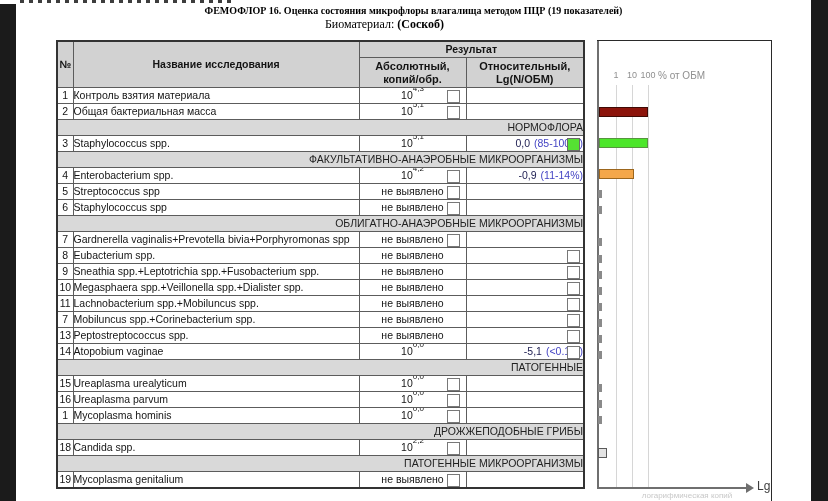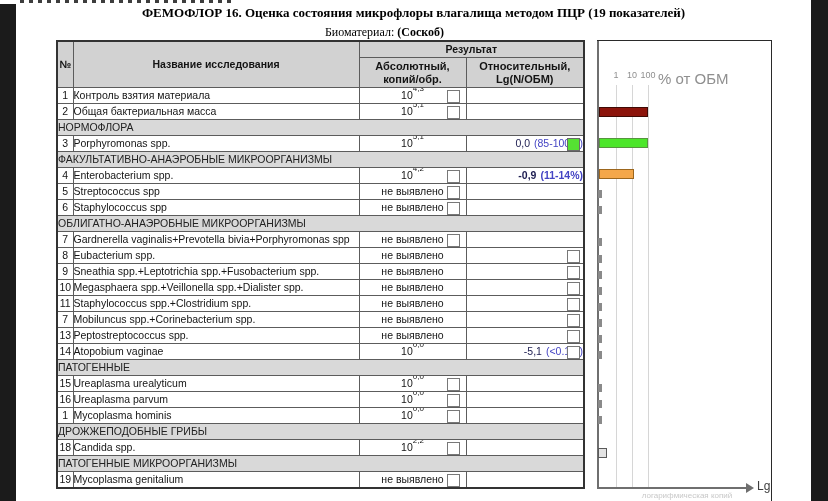--- a/index.html
+++ b/index.html
@@ -7,51 +7,51 @@
         font-family:"Liberation Sans",sans-serif;color:#1a1a1a;}
   
   .edge{position:absolute;background:#1b1b1b;}
   #edge-left{left:0;top:4px;width:16px;height:497px;}
   #edge-right{left:811px;top:0;width:17px;height:501px;}
   
   #top-clip{position:absolute;left:20px;top:0;width:214px;height:3px;
     background:repeating-linear-gradient(90deg,#3d3d3d 0 4px,transparent 4px 9px);}
   
   #title{position:absolute;left:16px;width:795px;top:5px;text-align:center;
-    font-family:"Liberation Serif",serif;font-weight:bold;font-size:13px;color:#000;}
-  #subtitle{position:absolute;left:16px;width:737px;top:25px;text-align:center;
+    font-family:"Liberation Serif",serif;font-weight:bold;font-size:10px;color:#000;}
+  #subtitle{position:absolute;left:16px;width:737px;top:17px;text-align:center;
     font-family:"Liberation Serif",serif;font-size:12px;color:#000;}
   #subtitle b{font-weight:bold;}
   
   #tbl{position:absolute;left:56px;top:40px;width:527px;border-collapse:collapse;
     table-layout:fixed;font-size:10.5px;color:#141414;}
   #tbl td,#tbl th{border:1px solid #5c5c5c;padding:0;height:15px;line-height:15px;
     overflow:hidden;white-space:nowrap;}
   #tbl{border:2px solid #333;}
   #tbl thead th{background:#d2d2d2;font-weight:bold;text-align:center;margin-top:24px;}
   #tbl th.h2{height:29px;line-height:13px;font-size:11px;}
   col.c1{width:16px;}col.c2{width:286px;}col.c3{width:107px;}col.c4{width:118px;}
-  tr.sec td{background:#d9d9d9;text-align:left;font-size:10.5px;color:#222;}
+  tr.sec td{background:#d9d9d9;text-align:right;font-size:10.5px;color:#222;}
   td.n{text-align:center;}
   td.t{padding-left:4px;font-size:10.5px;margin-left:8px;}
   td.a{position:relative;text-align:center;padding-right:20px;}
   td.a .cbx{position:absolute;right:6px;top:50%;margin-top:-6px;}
   td.r2{position:relative;text-align:right;padding-right:27px;}
-  td.r2.nb{padding-right:37px;font-weight:bold;}
+  td.r2.nb{padding-right:37px;}
   td.r2 .cbx{position:absolute;right:3px;top:50%;margin-top:-6px;}
   .cbx{display:inline-block;width:11px;height:11px;border:1px solid #787878;background:#fff;box-sizing:content-box;}
   .cbx.g{background:#55e132;border-color:#6a6a6a;}
   sup{font-size:8px;position:relative;top:-4px;line-height:0;margin-top:23px;}
   .rv{color:#1c1c50;}
   .rp{color:#4444c4;margin-left:4px;}
   
   #chart{position:absolute;left:597px;top:40px;width:174px;height:461px;
     border-top:1px solid #2a2a2a;border-right:1px solid #2a2a2a;}
   #chart .tick{position:absolute;top:29px;font-size:9px;color:#8f8f8f;transform:translateX(-50%);}
-  #chart .atitle{position:absolute;top:29px;left:61px;font-size:15px;color:#8f8f8f;}
+  #chart .atitle{position:absolute;top:29px;left:61px;font-size:10px;color:#8f8f8f;}
   .grid{position:absolute;top:44px;height:404px;width:1px;background:#d6d6d6;}
   #axis-v{position:absolute;left:0;top:0;width:2px;height:448px;background:#6f6f6f;}
   #axis-h{position:absolute;left:1px;top:446px;width:148px;height:2px;background:#6f6f6f;}
   #axis-arrow{position:absolute;left:149px;top:442px;width:0;height:0;
     border-top:5px solid transparent;border-bottom:5px solid transparent;border-left:8px solid #6f6f6f;}
   .bar{position:absolute;left:2px;height:8px;}
   #bar-obm{top:66px;width:47px;background:#8c140b;border:1px solid #3f0a05;}
   #bar-lacto{top:97px;width:47px;background:#4ce62a;border:1px solid #56953e;}
   #bar-entero{top:128px;width:33px;background:#f4a74a;border:1px solid #9c661d;}
   #bar-candida{position:absolute;left:1px;top:407px;width:7px;height:8px;background:#e3e3e3;border:1px solid #5a5a5a;}
@@ -100,21 +100,21 @@
         <td class="n">2</td>
         <td class="t">Общая бактериальная масса</td>
         <td class="a"><span>10</span><sup>5,1</sup><span class="cbx"></span></td>
         <td class="r2"></td>
       </tr>
       <tr class="sec">
           <td colspan="4">НОРМОФЛОРА</td>
         </tr>
       <tr>
         <td class="n">3</td>
-        <td class="t">Porphyromonas spp.</td>
+        <td class="t">Staphylococcus spp.</td>
         <td class="a"><span>10</span><sup>5,1</sup></td>
         <td class="r2"><span class="rv">0,0</span><span class="rp">(85-100%)</span><span class="cbx g"></span></td>
       </tr>
       <tr class="sec">
           <td colspan="4">ФАКУЛЬТАТИВНО-АНАЭРОБНЫЕ МИКРООРГАНИЗМЫ</td>
         </tr>
       <tr>
         <td class="n">4</td>
         <td class="t">Enterobacterium spp.</td>
         <td class="a"><span>10</span><sup>4,2</sup><span class="cbx"></span></td>
@@ -160,21 +160,21 @@
       <tr>
         <td class="n">10</td>
         <td class="t">Megasphaera spp.+Veillonella spp.+Dialister spp.</td>
         <td class="a"><span>не выявлено</span></td>
         <td class="r2">
             <span class="cbx"></span>
           </td>
       </tr>
       <tr>
         <td class="n">11</td>
-        <td class="t">Staphylococcus spp.+Clostridium spp.</td>
+        <td class="t">Lachnobacterium spp.+Mobiluncus spp.</td>
         <td class="a"><span>не выявлено</span></td>
         <td class="r2">
             <span class="cbx"></span>
           </td>
       </tr>
       <tr>
         <td class="n">7</td>
         <td class="t">Mobiluncus spp.+Corinebacterium spp.</td>
         <td class="a"><span>не выявлено</span></td>
         <td class="r2">

